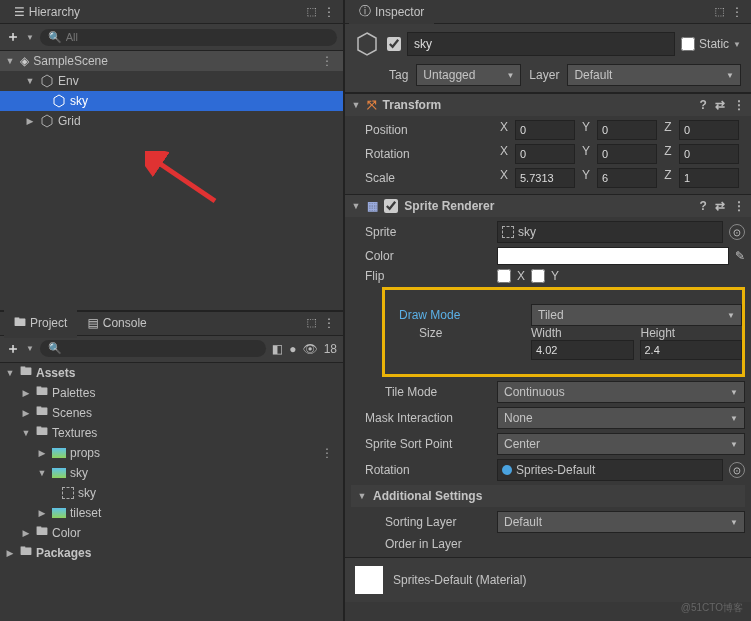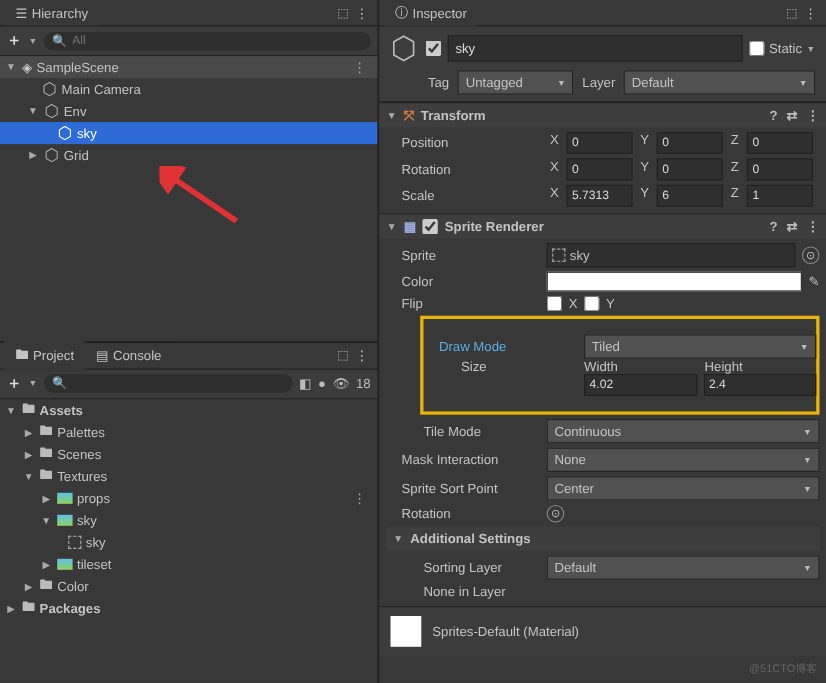--- a/index.html
+++ b/index.html
@@ -111,26 +111,20 @@
         <input placeholder="All" style="">
       </div>
     </div>
     <div class="panel-body" style="height:210px; position:relative;">
       <div class="tree-row" style="background:#4a4a4a; position:relative;">
         <span class="foldout">▼</span>
         <span class="scene-ico">◈</span>
         <span>SampleScene</span>
         <span class="row-menu">⋮</span>
       </div>
-      <div class="tree-row" style="padding-left:38px;">
-        <span class="cube"><svg viewBox="0 0 14 14">
-              <path d="M7 1l5 3v6l-5 3-5-3V4z" fill="none" stroke="#aaa"></path>
-            </svg></span>
-        <span>Main Camera</span>
-      </div>
       <div class="tree-row" style="padding-left:24px;">
         <span class="foldout">▼</span>
         <span class="cube"><svg viewBox="0 0 14 14">
               <path d="M7 1l5 3v6l-5 3-5-3V4z" fill="none" stroke="#aaa"></path>
             </svg></span>
         <span>Env</span>
       </div>
       <div class="tree-row selected" style="padding-left:52px;">
         <span class="cube"><svg viewBox="0 0 14 14">
               <path d="M7 1l5 3v6l-5 3-5-3V4z" fill="none" stroke="#fff"></path>
@@ -399,36 +393,40 @@
         </div>
         <div class="prop-row">
           <span class="prop-label">Sprite Sort Point</span>
           <div class="dd widefield">
               <span>Center</span>
               <span class="arr">▼</span>
             </div>
         </div>
         <div class="prop-row">
           <span class="prop-label">Rotation</span>
+          <div class="objfield">
+              <span style="width:10px;height:10px;border-radius:50%;background:#4aa3e0;display:inline-block;"></span>
+              <span>Sprites-Default</span>
+            </div>
           <span class="circle-btn">⊙</span>
         </div>
 
         <div class="sub-head">
           <span class="comp-foldout">▼</span>
           <span>Additional Settings</span>
         </div>
         <div class="prop-row">
           <span class="prop-label indent">Sorting Layer</span>
           <div class="dd widefield">
               <span>Default</span>
               <span class="arr">▼</span>
             </div>
         </div>
         <div class="prop-row">
-          <span class="prop-label indent">None in Layer</span>
+          <span class="prop-label indent">Order in Layer</span>
         </div>
       </div>
     </div>
 
     <div class="footer-mat">
       <div class="mat-sphere"></div>
       <span>Sprites-Default (Material)</span>
     </div>
     <span class="watermark">@51CTO博客</span>
   </div>

